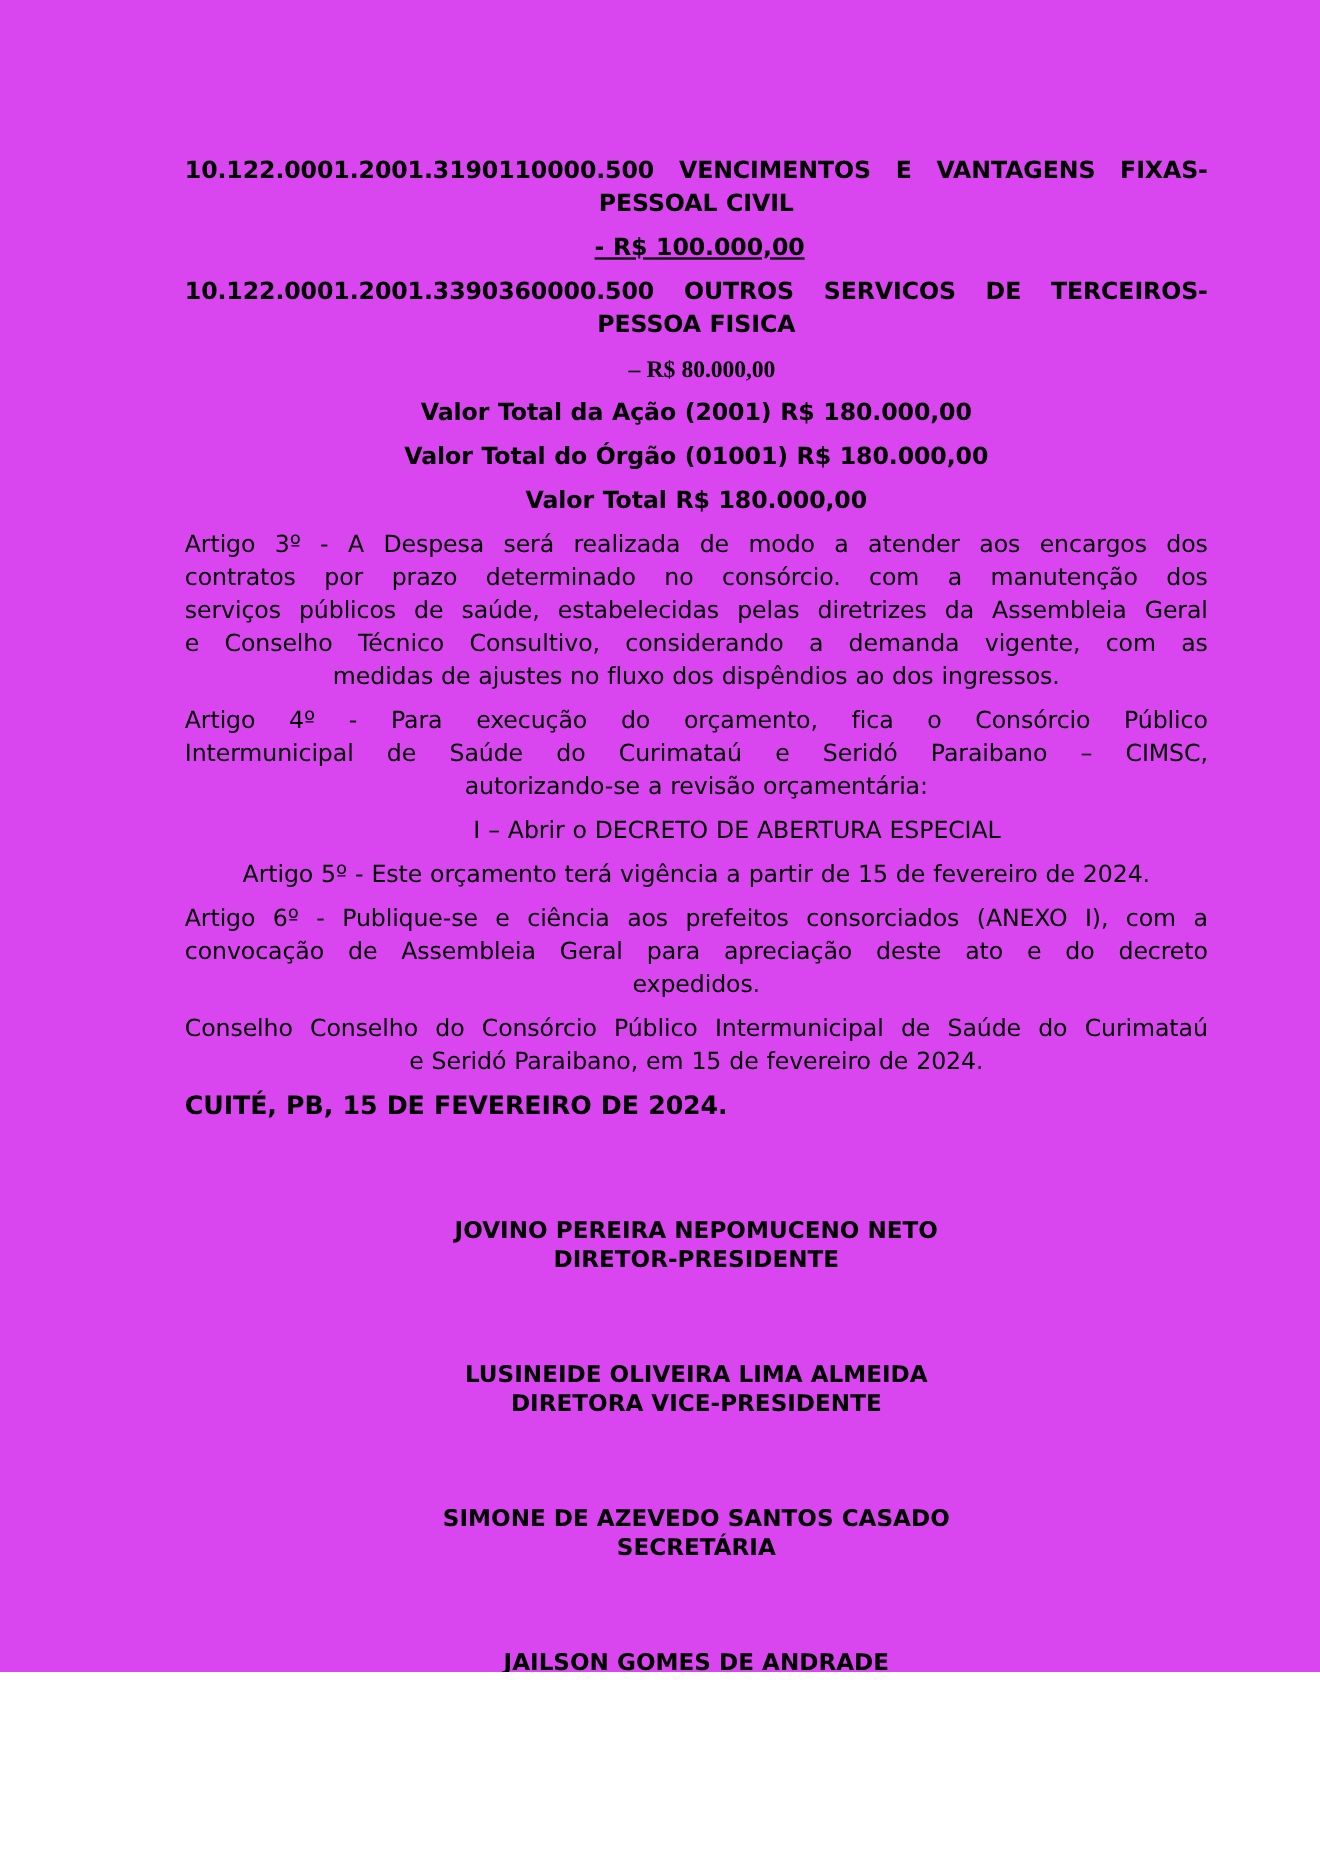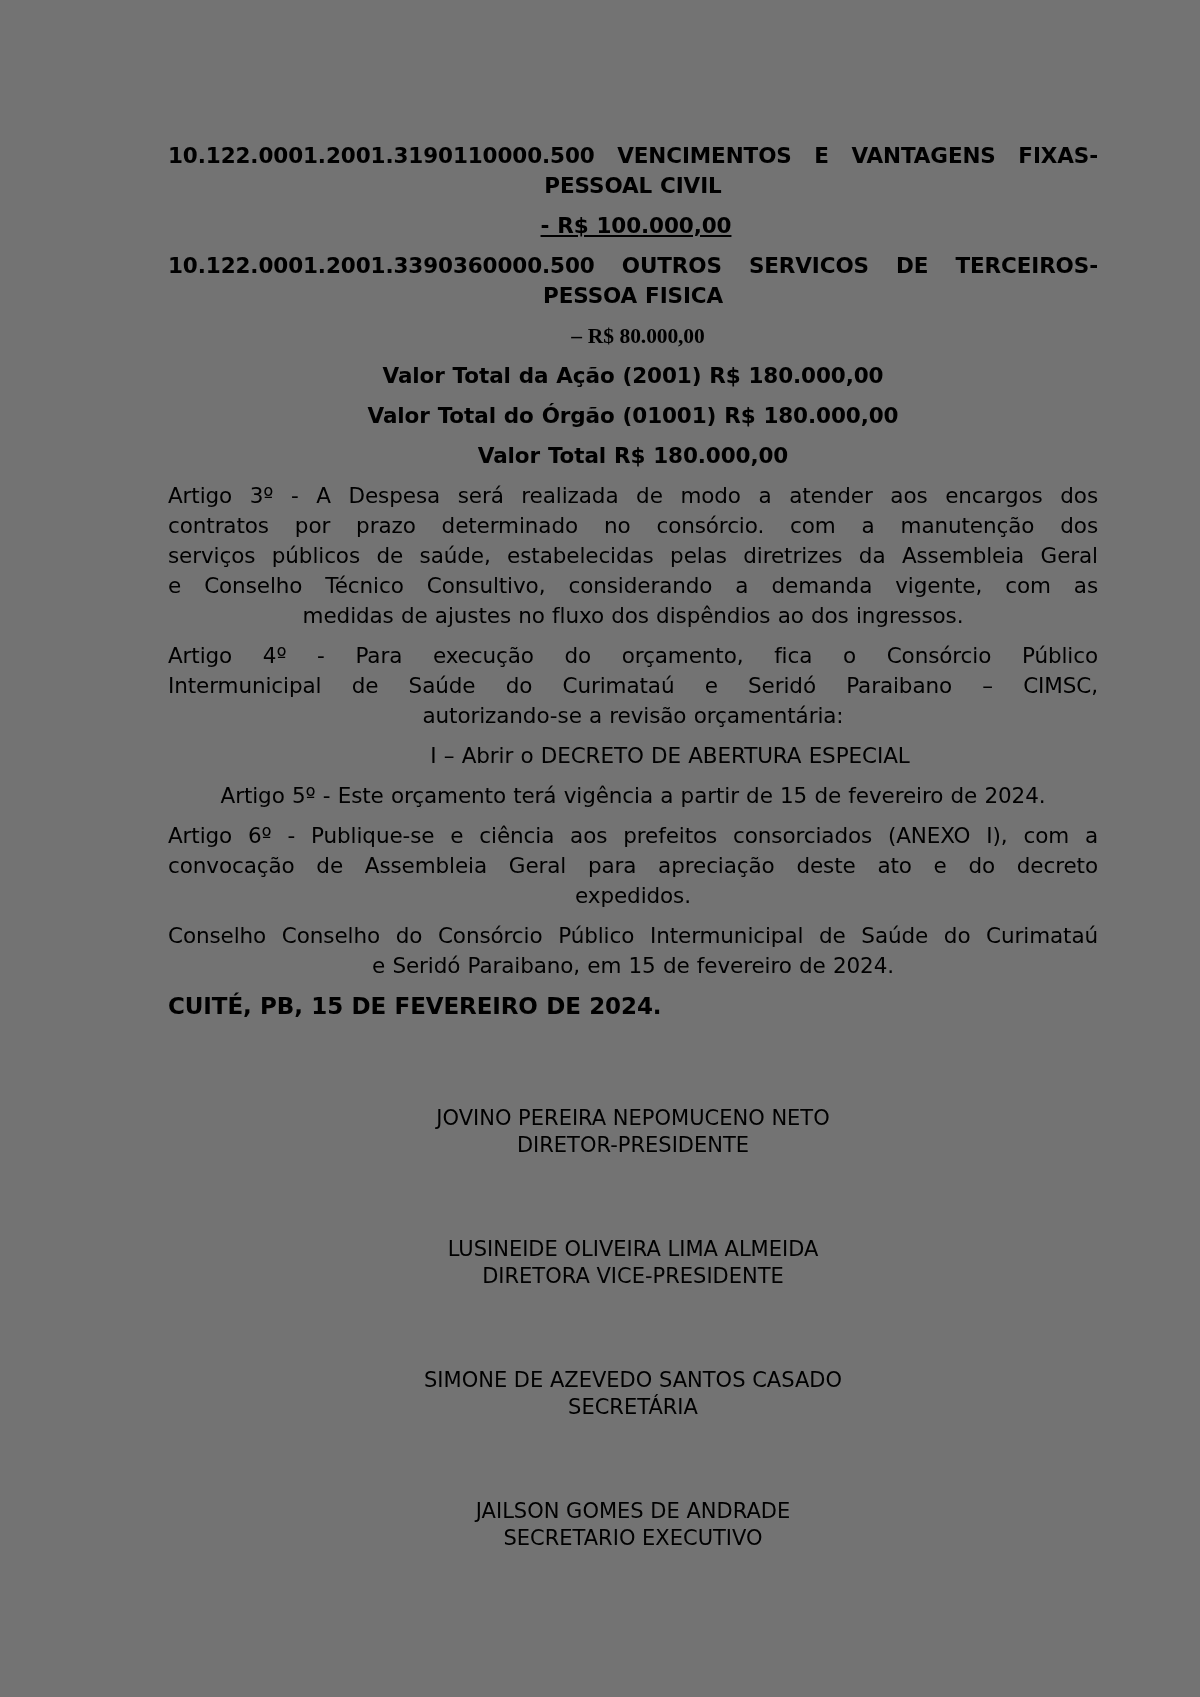--- a/index.html
+++ b/index.html
@@ -3,22 +3,22 @@
 <meta charset="utf-8">
 <style>
   html, body {
     margin: 0;
     padding: 0;
     background: #ffffff;
   }
   .page {
     position: relative;
     width: 1200px;
-    height: 1697px;
-    background: #737373;
+    height: 1520px;
+    background: #d946ef;
     color: #000000;
     font-family: "DejaVu Sans", "Liberation Sans", sans-serif;
     overflow: hidden;
   }
   .content {
     position: absolute;
     left: 168px;
     top: 141px;
     width: 930px;
   }
@@ -33,21 +33,21 @@
   .paragraph.dateline-size { font-size: 23px; }
   .line.just {
     text-align: justify;
     text-align-last: justify;
   }
   .line.left  { text-align: center; }
   .line.center { }
   .sig-list { text-align: center; }
   .sig-block {
     margin-top: 77px;
-    font-weight: normal;
+    font-weight: bold;
     font-size: 21px;
     line-height: 27px;
     text-align: center;
   }
   .sig-block.first { margin-top: 84px; }
 </style>
 </head>
 <body>
 
 <div class="page">

